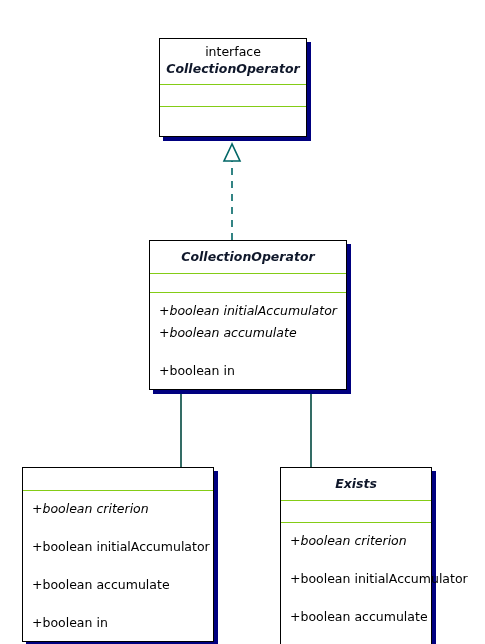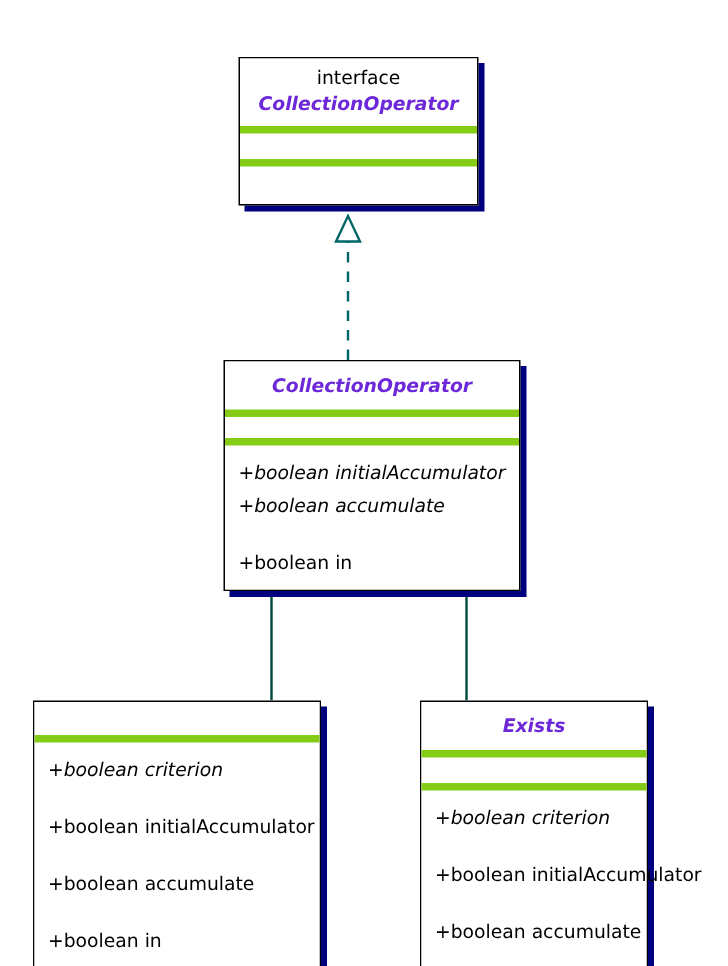--- a/index.html
+++ b/index.html
@@ -24,41 +24,41 @@
     background: #ffffff;
     border: 1px solid #000000;
     box-sizing: border-box;
     box-shadow: 4px 4px 0 0 #00007f;
   }
   .compartment {
     box-sizing: border-box;
     background: #ffffff;
   }
   .compartment + .compartment {
-    border-top: 5px solid #84cc16;
+    border-top: 1px solid #84cc16;
   }
 
   
   .cmp-header {
     text-align: center;
     padding: 5px 6px 6px 6px;
   }
   .stereotype-line {
     font-size: 12.5px;
     font-style: normal;
     font-weight: normal;
     color: #000000;
     line-height: 16px;
     white-space: nowrap;
   }
   .class-name {
     font-size: 12.5px;
     font-weight: bold;
     font-style: italic;
-    color: #6d28d9;
+    color: #0f172a;
     line-height: 18px;
     white-space: nowrap;
   }
 
   
   .cmp-empty {
     height: 22px;
   }
 
   
@@ -106,21 +106,21 @@
       <line x1="181" y1="467" x2="181" y2="381" stroke="#00483f" stroke-width="1.6"></line>
       <polygon points="181,364 173,381 189,381" fill="#ffffff" stroke="#00483f" stroke-width="1.6"></polygon>
     </g>
 
     <g>
       <line x1="311" y1="467" x2="311" y2="381" stroke="#00483f" stroke-width="1.6"></line>
       <polygon points="311,364 303,381 319,381" fill="#ffffff" stroke="#00483f" stroke-width="1.6"></polygon>
     </g>
   </svg>
 
-  <div class="uml-class" style="left:159px; top:38px; width:160px;">
+  <div class="uml-class" style="left:159px; top:38px; width:148px;">
     <div class="compartment cmp-header">
       <div class="stereotype-line">interface</div>
       <div class="class-name">CollectionOperator</div>
     </div>
     <div class="compartment cmp-empty"></div>
     <div class="compartment cmp-empty" style="height:30px;"></div>
   </div>
 
   <div class="uml-class" style="left:149px; top:240px; width:198px;">
     <div class="compartment cmp-header" style="padding-top:7px; padding-bottom:7px;">

